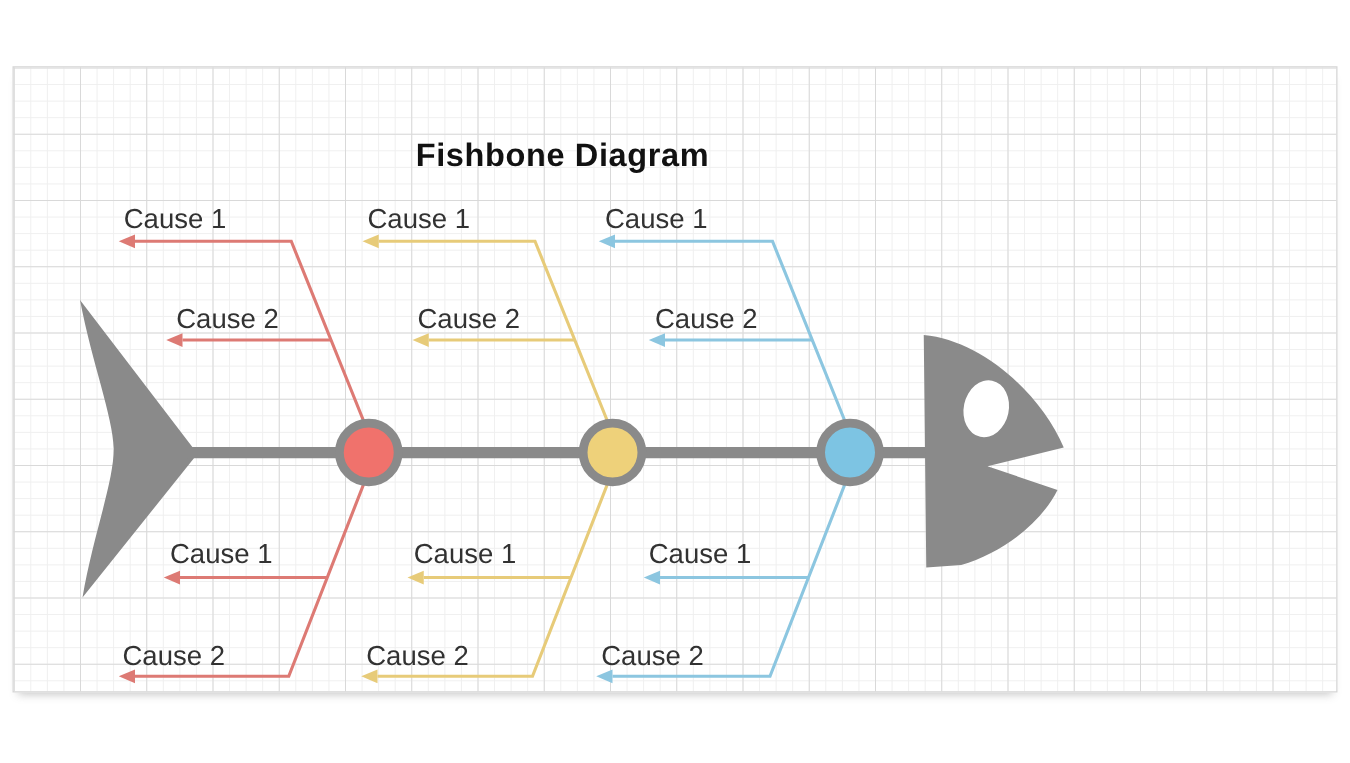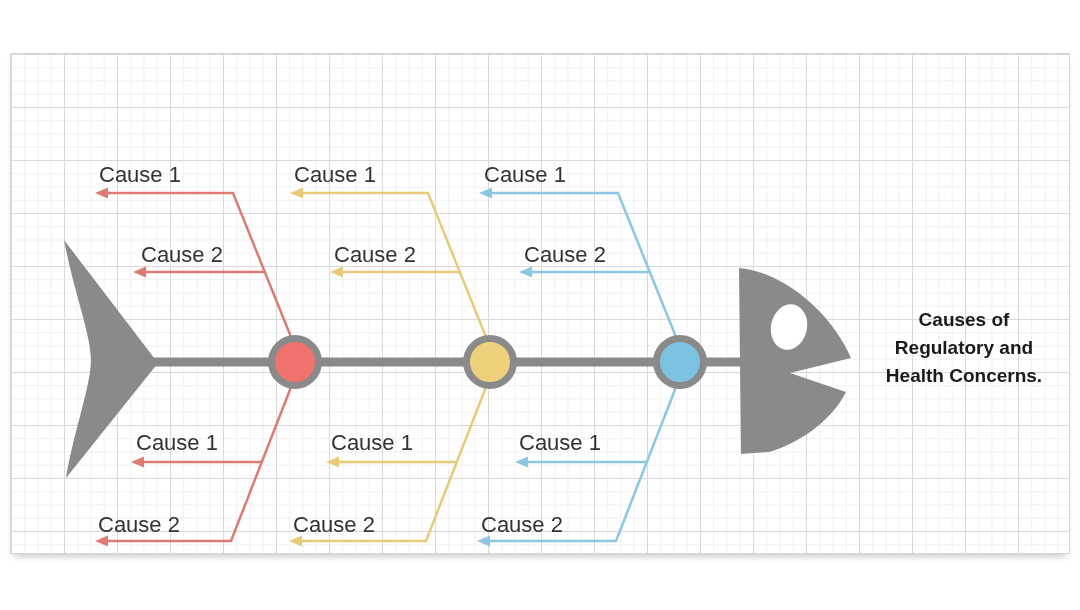--- a/index.html
+++ b/index.html
@@ -94,30 +94,30 @@
     <path d="M 64 240 C 74 292 90 332 91 359 C 91 386 74 430 66 478 L 158 363 Z" fill="#8a8a8a"></path>
     <line x1="150" y1="362" x2="745" y2="362" stroke-width="9" stroke="#8a8a8a"></line>
     <path d="M 739 268 C 785 272 833 315 851 358 L 790 373 L 846 392 C 832 420 800 443 769 452 L 741 454 Z" fill="#8a8a8a"></path>
     <ellipse cx="789" cy="327" rx="18" ry="23" transform="rotate(12 789 327)" fill="#ffffff"></ellipse>
 
     <circle cx="295" cy="362" r="23.5" stroke-width="7" fill="#f0726c" stroke="#8a8a8a"></circle>
     <circle cx="490" cy="362" r="23.5" stroke-width="7" fill="#eed17a" stroke="#8a8a8a"></circle>
     <circle cx="680" cy="362" r="23.5" stroke-width="7" fill="#7dc4e3" stroke="#8a8a8a"></circle>
   </svg>
 
+  <div class="title">Fishbone Diagram</div>
 
   <div class="cause-label l-rt1">Cause 1</div>
   <div class="cause-label l-yt1">Cause 1</div>
   <div class="cause-label l-bt1">Cause 1</div>
   <div class="cause-label l-rt2">Cause 2</div>
   <div class="cause-label l-yt2">Cause 2</div>
   <div class="cause-label l-bt2">Cause 2</div>
 
   <div class="cause-label l-rb1">Cause 1</div>
   <div class="cause-label l-yb1">Cause 1</div>
   <div class="cause-label l-bb1">Cause 1</div>
   <div class="cause-label l-rb2">Cause 2</div>
   <div class="cause-label l-yb2">Cause 2</div>
   <div class="cause-label l-bb2">Cause 2</div>
 
-  <div class="effect-label">Causes of Regulatory and Health Concerns.</div>
 
 </div>
 
 </body></html>

